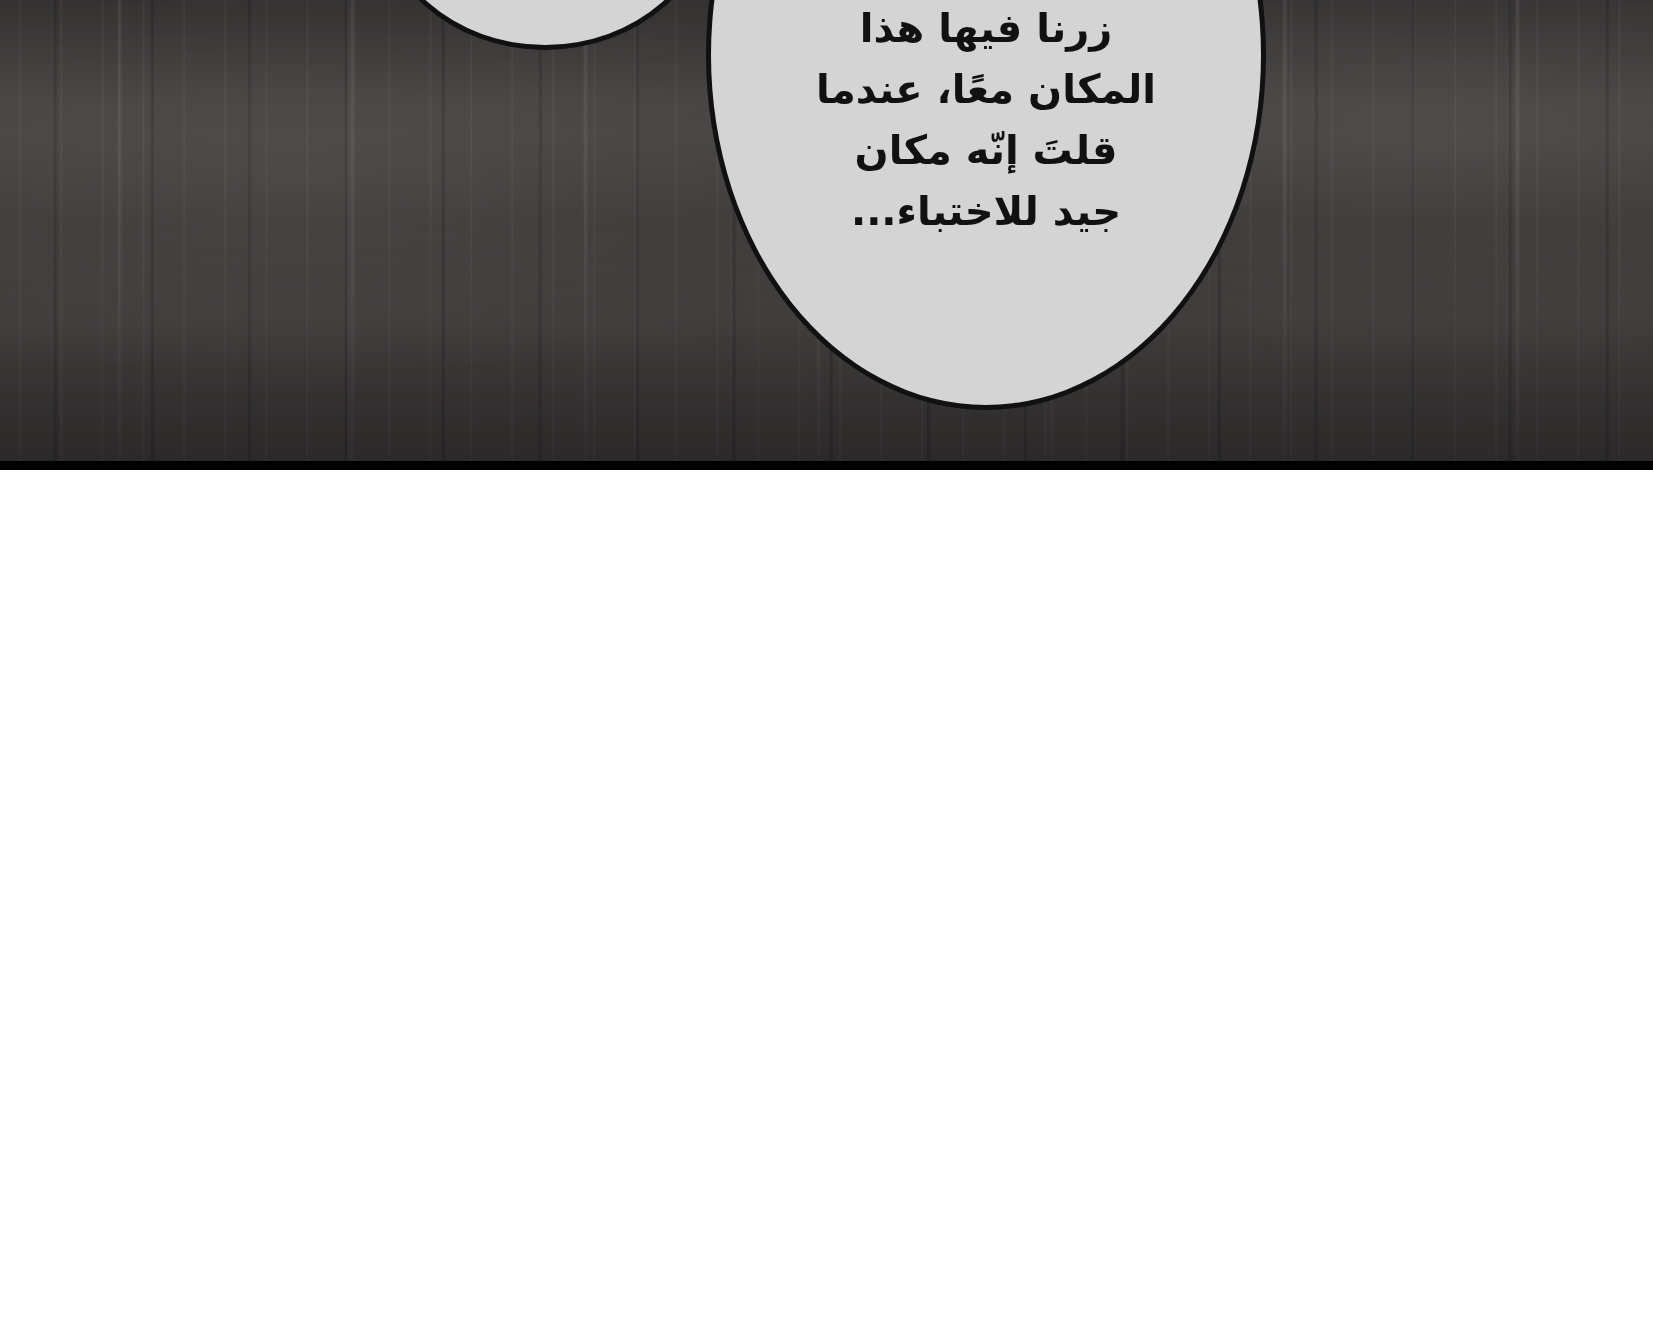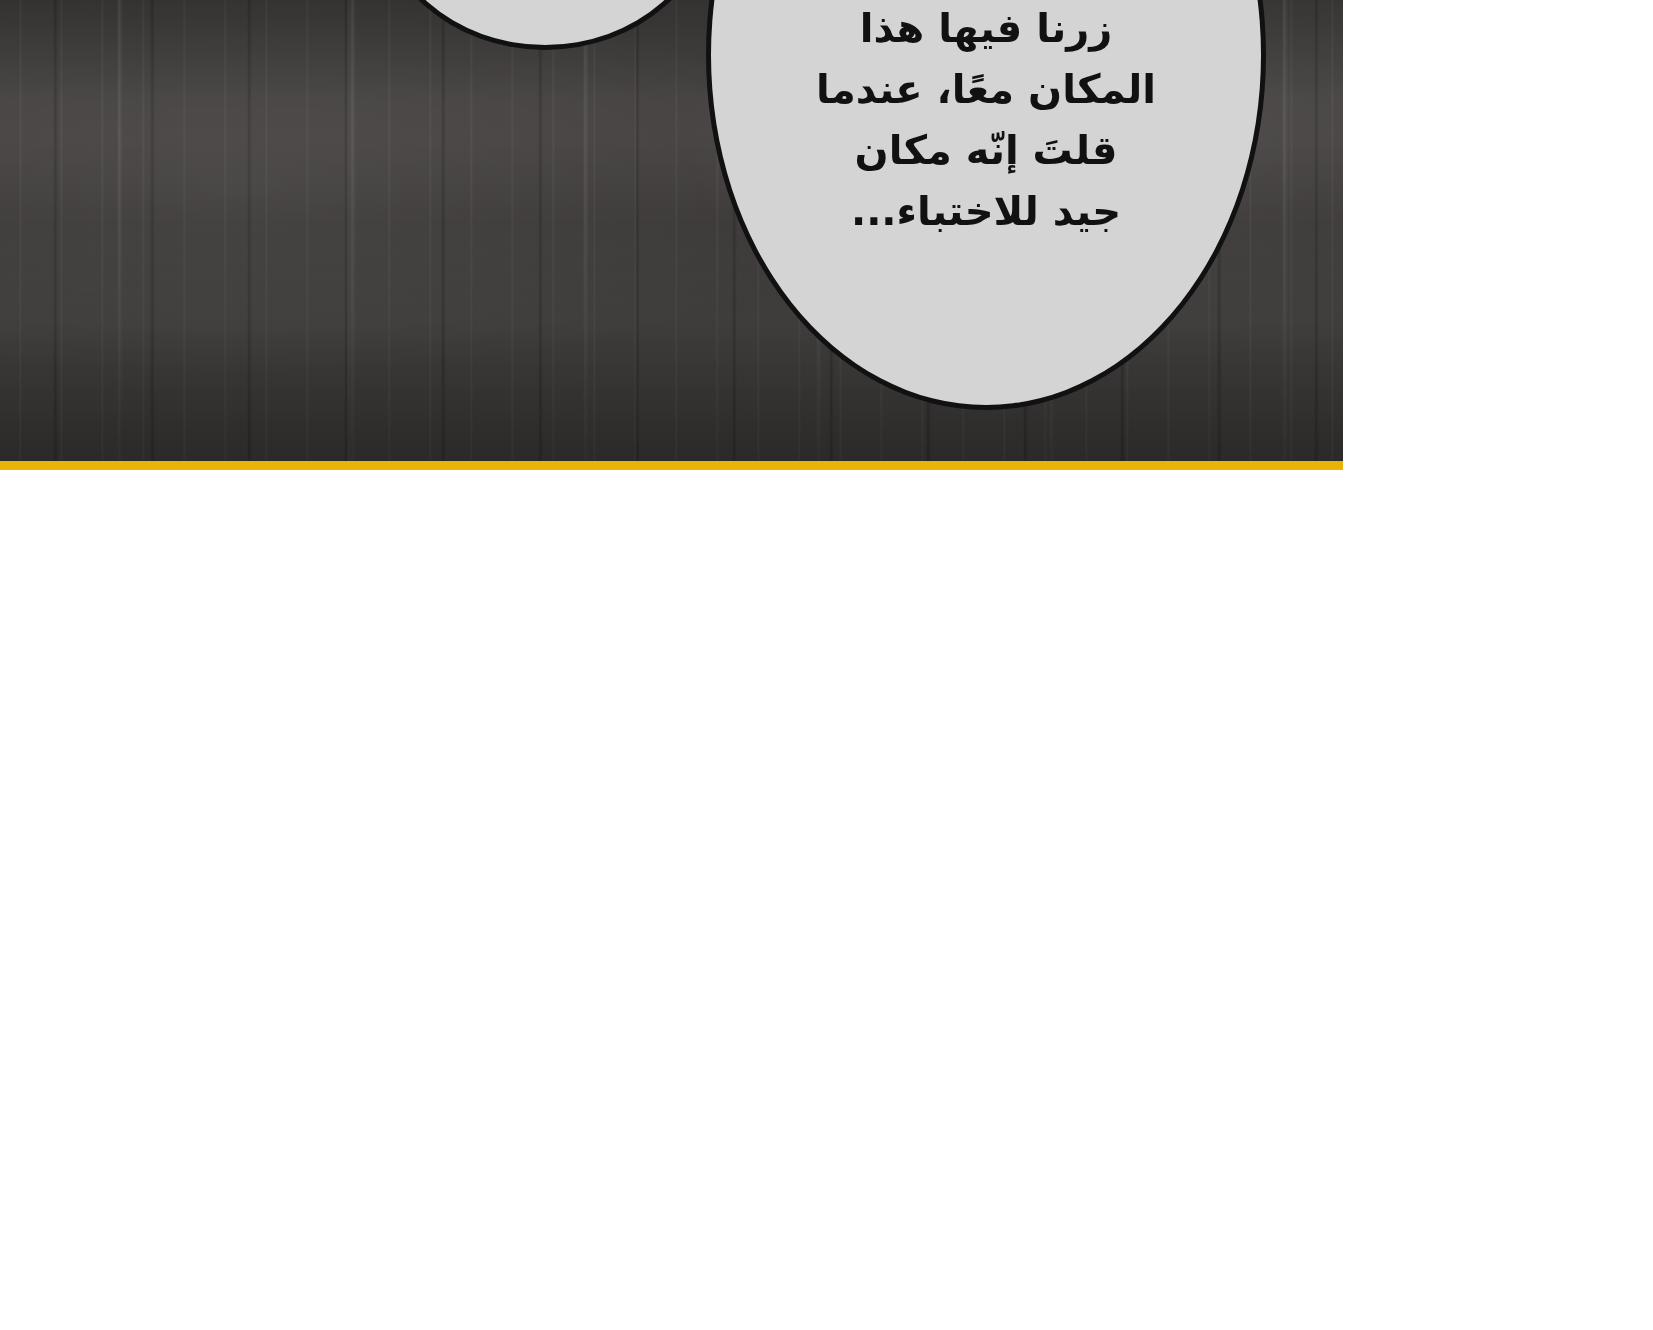--- a/index.html
+++ b/index.html
@@ -19,25 +19,25 @@
     width: 1653px;
     height: 1330px;
     background: #ffffff;
   }
 
   
   .panel {
     position: absolute;
     left: 0;
     top: 0;
-    width: 1343px;
+    width: 1653px;
     height: 470px;
     overflow: hidden;
     background: #ef4444;
-    border-bottom: 9px solid #eab308;
+    border-bottom: 9px solid #000000;
     box-sizing: border-box;
   }
 
   
   .panel-texture {
     position: absolute;
     inset: 0;
     background:
       repeating-linear-gradient(
         to right,

